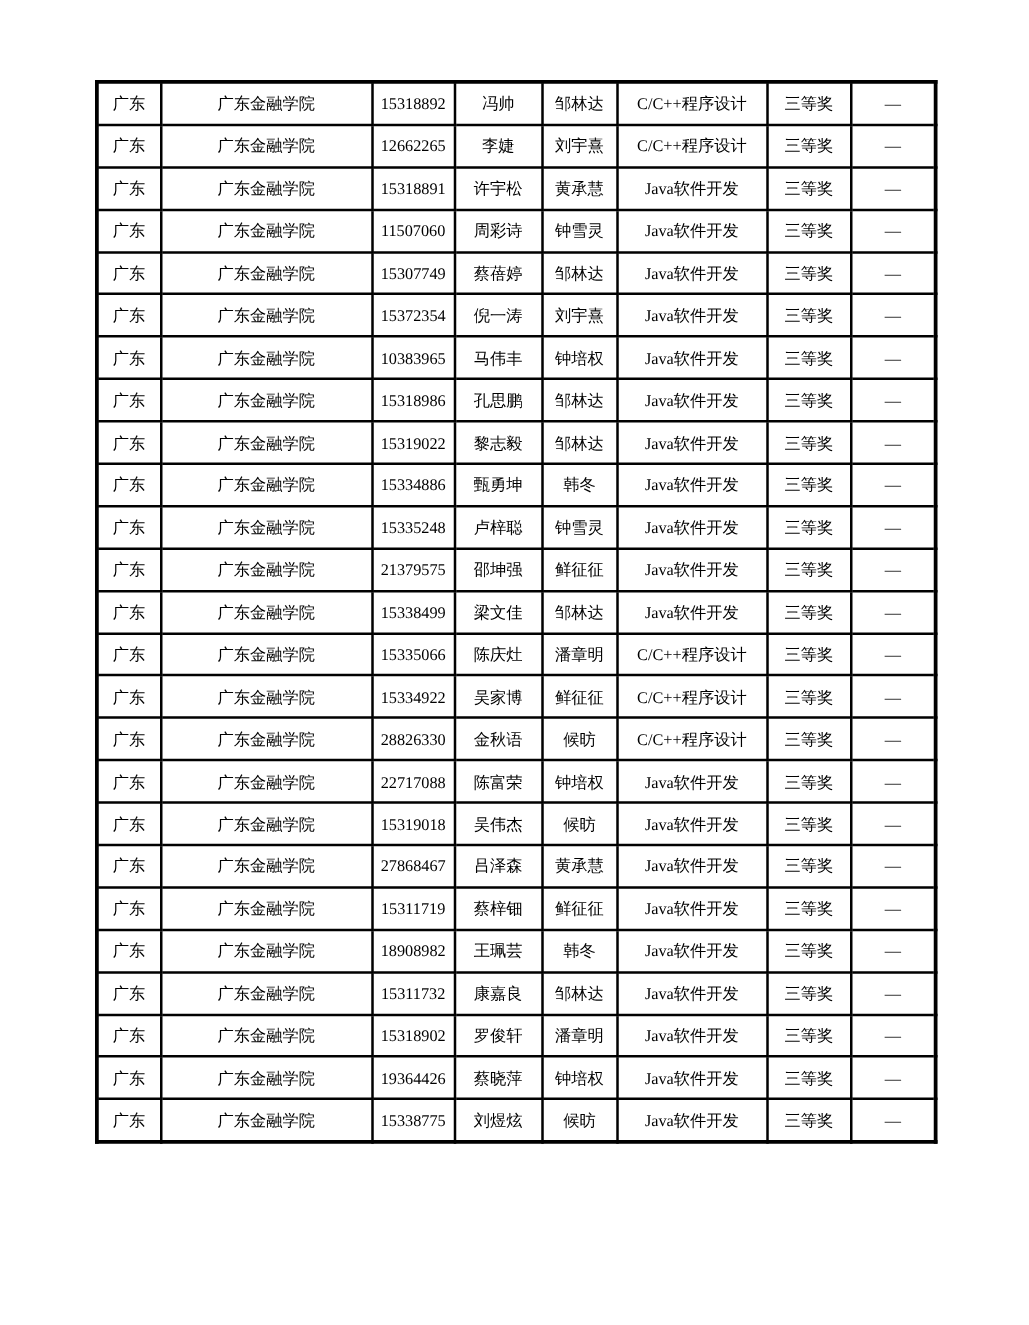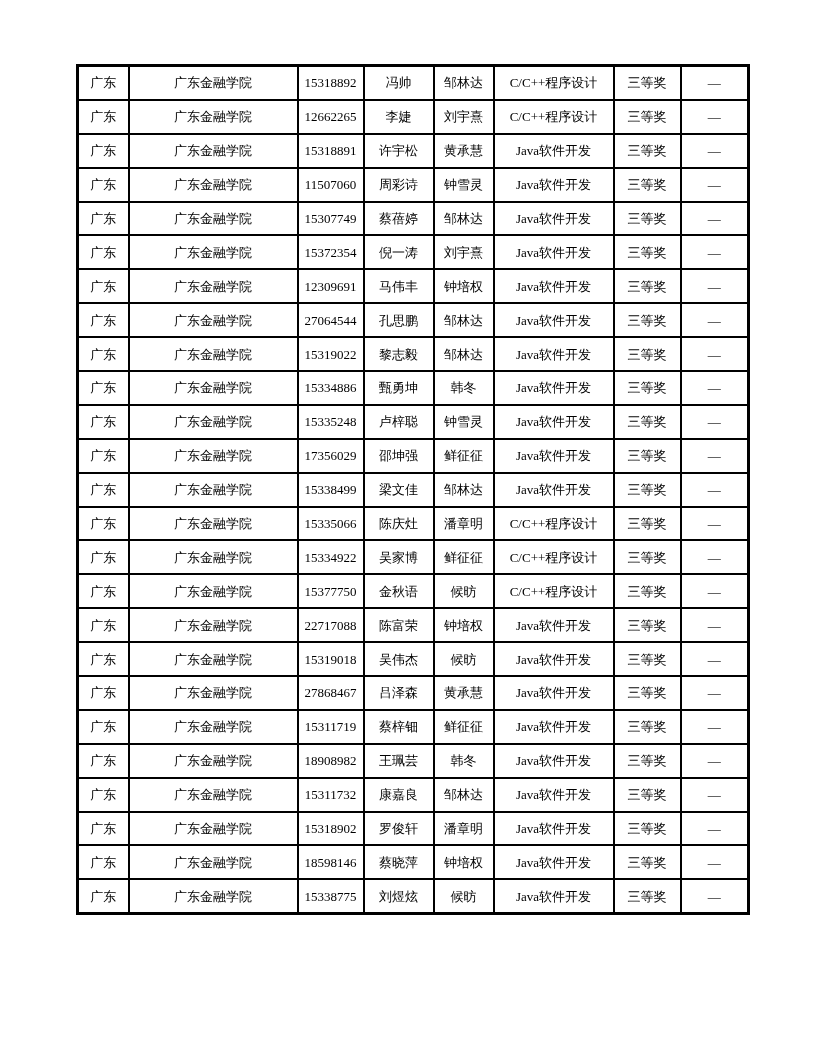--- a/index.html
+++ b/index.html
@@ -112,31 +112,31 @@
           <td>15372354</td>
           <td>倪一涛</td>
           <td>刘宇熹</td>
           <td>Java软件开发</td>
           <td>三等奖</td>
           <td>—</td>
         </tr>
         <tr>
           <td>广东</td>
           <td>广东金融学院</td>
-          <td>12309691</td>
+          <td>10383965</td>
           <td>马伟丰</td>
           <td>钟培权</td>
           <td>Java软件开发</td>
           <td>三等奖</td>
           <td>—</td>
         </tr>
         <tr>
           <td>广东</td>
           <td>广东金融学院</td>
-          <td>27064544</td>
+          <td>15318986</td>
           <td>孔思鹏</td>
           <td>邹林达</td>
           <td>Java软件开发</td>
           <td>三等奖</td>
           <td>—</td>
         </tr>
         <tr>
           <td>广东</td>
           <td>广东金融学院</td>
           <td>15319022</td>
@@ -162,21 +162,21 @@
           <td>15335248</td>
           <td>卢梓聪</td>
           <td>钟雪灵</td>
           <td>Java软件开发</td>
           <td>三等奖</td>
           <td>—</td>
         </tr>
         <tr>
           <td>广东</td>
           <td>广东金融学院</td>
-          <td>17356029</td>
+          <td>21379575</td>
           <td>邵坤强</td>
           <td>鲜征征</td>
           <td>Java软件开发</td>
           <td>三等奖</td>
           <td>—</td>
         </tr>
         <tr>
           <td>广东</td>
           <td>广东金融学院</td>
           <td>15338499</td>
@@ -202,21 +202,21 @@
           <td>15334922</td>
           <td>吴家博</td>
           <td>鲜征征</td>
           <td>C/C++程序设计</td>
           <td>三等奖</td>
           <td>—</td>
         </tr>
         <tr>
           <td>广东</td>
           <td>广东金融学院</td>
-          <td>15377750</td>
+          <td>28826330</td>
           <td>金秋语</td>
           <td>候昉</td>
           <td>C/C++程序设计</td>
           <td>三等奖</td>
           <td>—</td>
         </tr>
         <tr>
           <td>广东</td>
           <td>广东金融学院</td>
           <td>22717088</td>
@@ -282,21 +282,21 @@
           <td>15318902</td>
           <td>罗俊轩</td>
           <td>潘章明</td>
           <td>Java软件开发</td>
           <td>三等奖</td>
           <td>—</td>
         </tr>
         <tr>
           <td>广东</td>
           <td>广东金融学院</td>
-          <td>18598146</td>
+          <td>19364426</td>
           <td>蔡晓萍</td>
           <td>钟培权</td>
           <td>Java软件开发</td>
           <td>三等奖</td>
           <td>—</td>
         </tr>
         <tr>
           <td>广东</td>
           <td>广东金融学院</td>
           <td>15338775</td>

